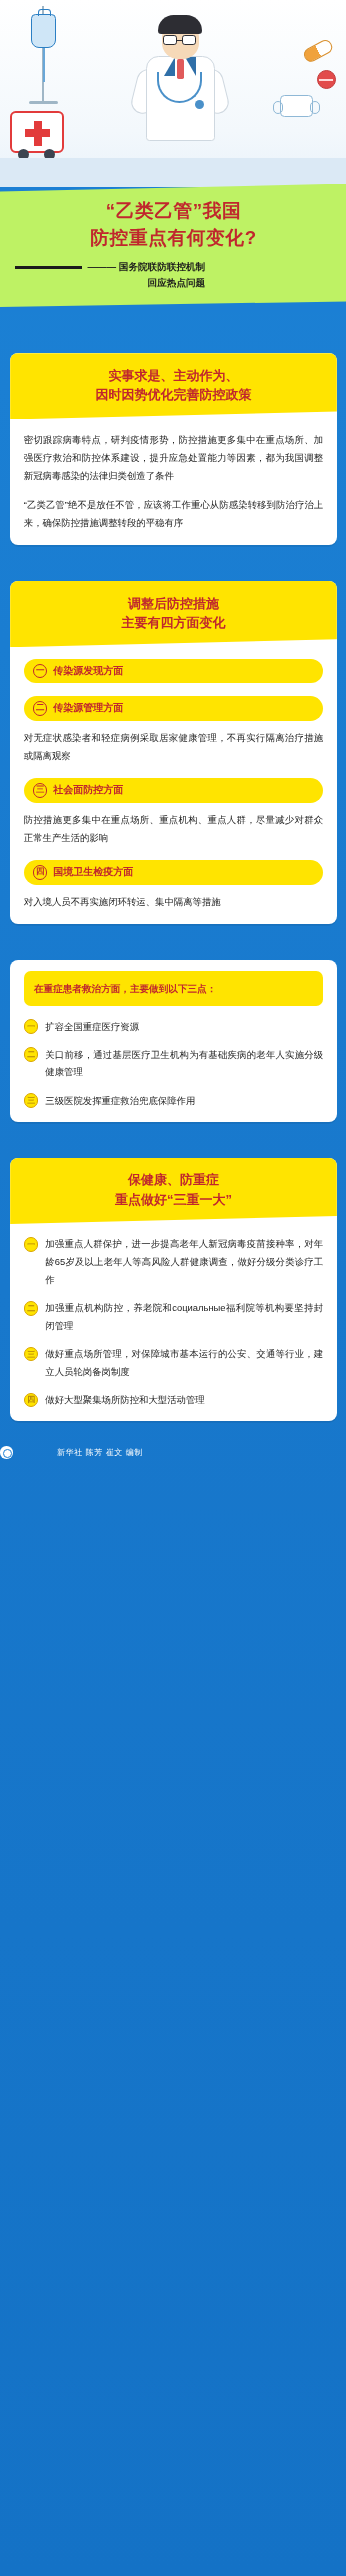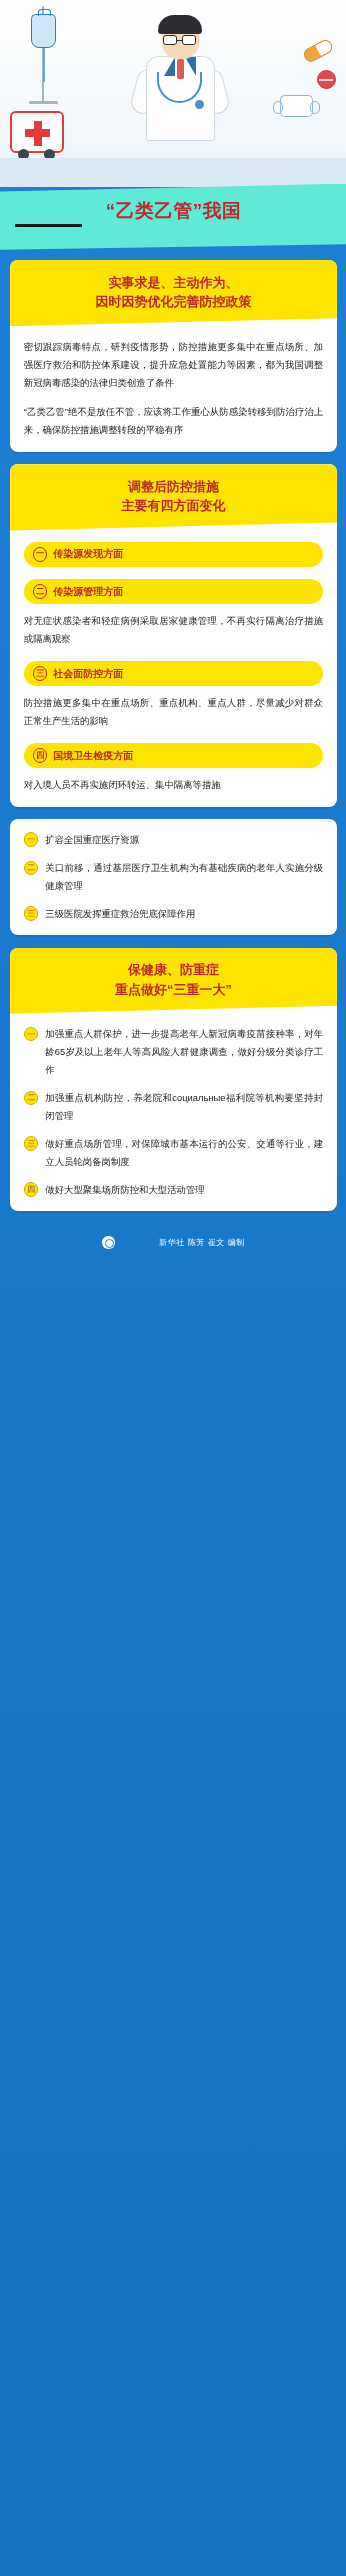--- a/index.html
+++ b/index.html
@@ -117,21 +117,21 @@
   }
 
   
   .title-wrap{
     background:#1b7fd4;
     padding: 0 0 4.5px 0;
   }
   .title-banner{
     position:relative;
     margin: -3.4px 0 0 0;
-    background:#5eead4;
+    background:#bef264;
     padding: 14.7px 14.7px 17px 14.7px;
     clip-path: polygon(0 8px, 100% 0, 100% calc(100% - 5.7px), 0 100%);
   }
   .title-line{
     color:#c0272d;
     font-size:18.7px;
     font-weight:bold;
     letter-spacing:0.6px;
     line-height:1.42;
     text-align:center;
@@ -151,20 +151,21 @@
   
   .page{ padding: 5.7px 10.2px 0 10.2px; }
 
   .section{
     background:#ffffff;
     border-radius:8px;
     margin-bottom:12.5px;
     padding: 0 0 12.5px 0;
     box-shadow:0 1.7px 0 rgba(0,0,0,0.08);
     overflow:hidden;
+    margin-top:36px;
   }
   .sec-head{
     background:#ffe400;
     padding:12.5px 12.5px 14.7px 12.5px;
     clip-path: polygon(0 0, 100% 0, 100% calc(100% - 8px), 0 100%);
   }
   .sec-head-text{
     color:#c0272d; font-size:13px; font-weight:bold; line-height:1.5; text-align:center;
   }
   .sec-body{ padding: 11.3px 13.6px 0 13.6px; }
@@ -216,21 +217,21 @@
     border:1.1px solid #e8a200; color:#e8a200; background:#fff8dd;
     font-size:8px; font-weight:bold;
     display:flex; align-items:center; justify-content:center;
     margin-right:6.8px; margin-top:1.7px;
   }
   .num-badge.solid{ background:#ffe400; border-color:#d9a400; color:#b5830a;}
   .num-text{ color:#222222; font-size:9.4px; line-height:1.9; text-align:justify; flex:1;}
 
   
   .footer{
-    display:flex; align-items:center; justify-content:center;
+    display:flex; align-items:center; 
     padding: 12.5px 0 19px 0;
     gap: 40px;
   }
   .footer-logo{
     width:12.5px; height:12.5px; border-radius:50%; background:#ffffff;
     margin-right:4.5px; position:relative;
   }
   .footer-logo:after{
     content:""; position:absolute; left:2.8px; top:2.8px; width:6.8px; height:6.8px;
     border-radius:50%; border:1.7px solid #1b7fd4;
@@ -272,22 +273,27 @@
 
   <div class="pill-capsule"></div>
   <div class="pill-round"></div>
   <div class="mask"></div>
   <div class="hero-floor"></div>
 </div>
 
 <div class="title-wrap">
   <div class="title-banner">
     <div class="title-line">“乙类乙管”我国</div>
+    <div class="title-line">防控重点有何变化?</div>
     <div class="title-rule">
       <div class="bar"></div>
+      <div>
+        <div class="subtitle">——— 国务院联防联控机制</div>
+        <div class="subtitle">回应热点问题</div>
+      </div>
     </div>
   </div>
 </div>
 
 <div class="page">
 
   <div class="section">
     <div class="sec-head">
       <div class="sec-head-text" style="white-space:pre-line">实事求是、主动作为、
 因时因势优化完善防控政策</div>
@@ -334,20 +340,23 @@
           <div class="sub-title">国境卫生检疫方面</div>
         </div>
         <div class="para">对入境人员不再实施闭环转运、集中隔离等措施</div>
       </div>
 
     </div>
   </div>
 
   <div class="section">
     <div class="sec-body">
+      <div class="info-box">
+        <div class="info-box-text">在重症患者救治方面，主要做到以下三点：</div>
+      </div>
       <ul class="num-list">
         <li class="num-li">
           <span class="num-badge solid">一</span>
           <span class="num-text">扩容全国重症医疗资源</span>
         </li>
         <li class="num-li">
           <span class="num-badge solid">二</span>
           <span class="num-text">关口前移，通过基层医疗卫生机构为有基础疾病的老年人实施分级健康管理</span>
         </li>
         <li class="num-li">

